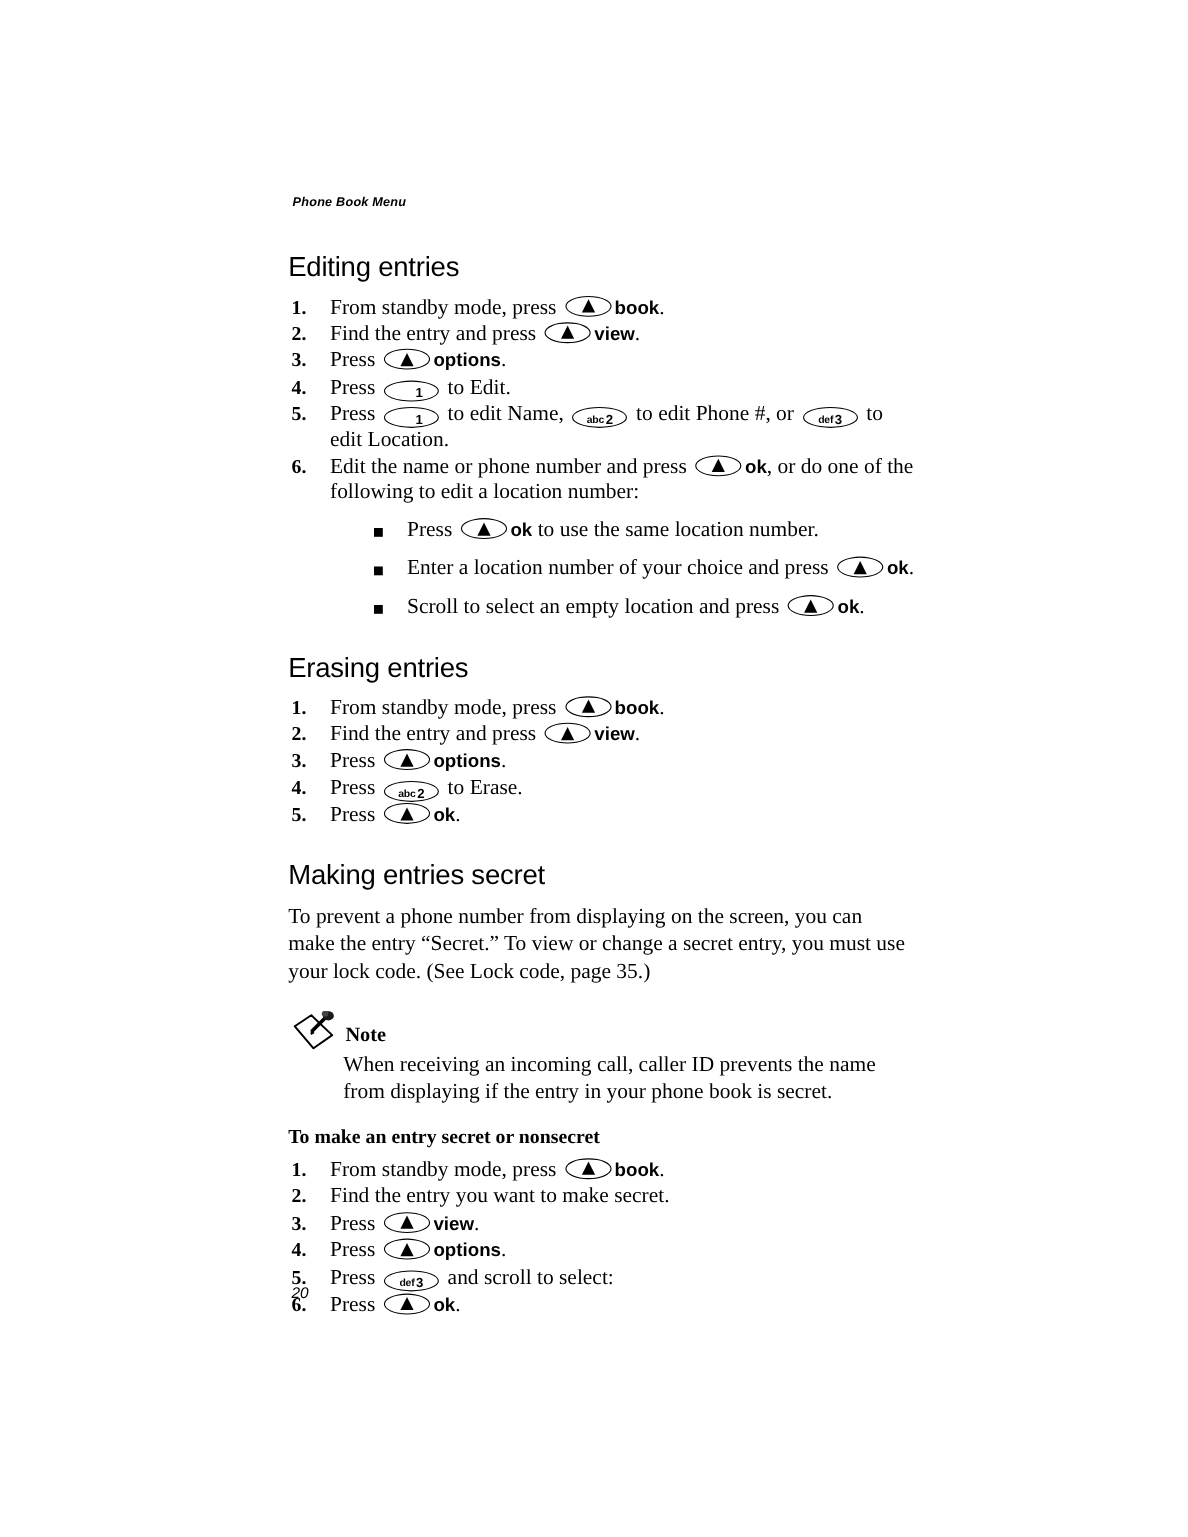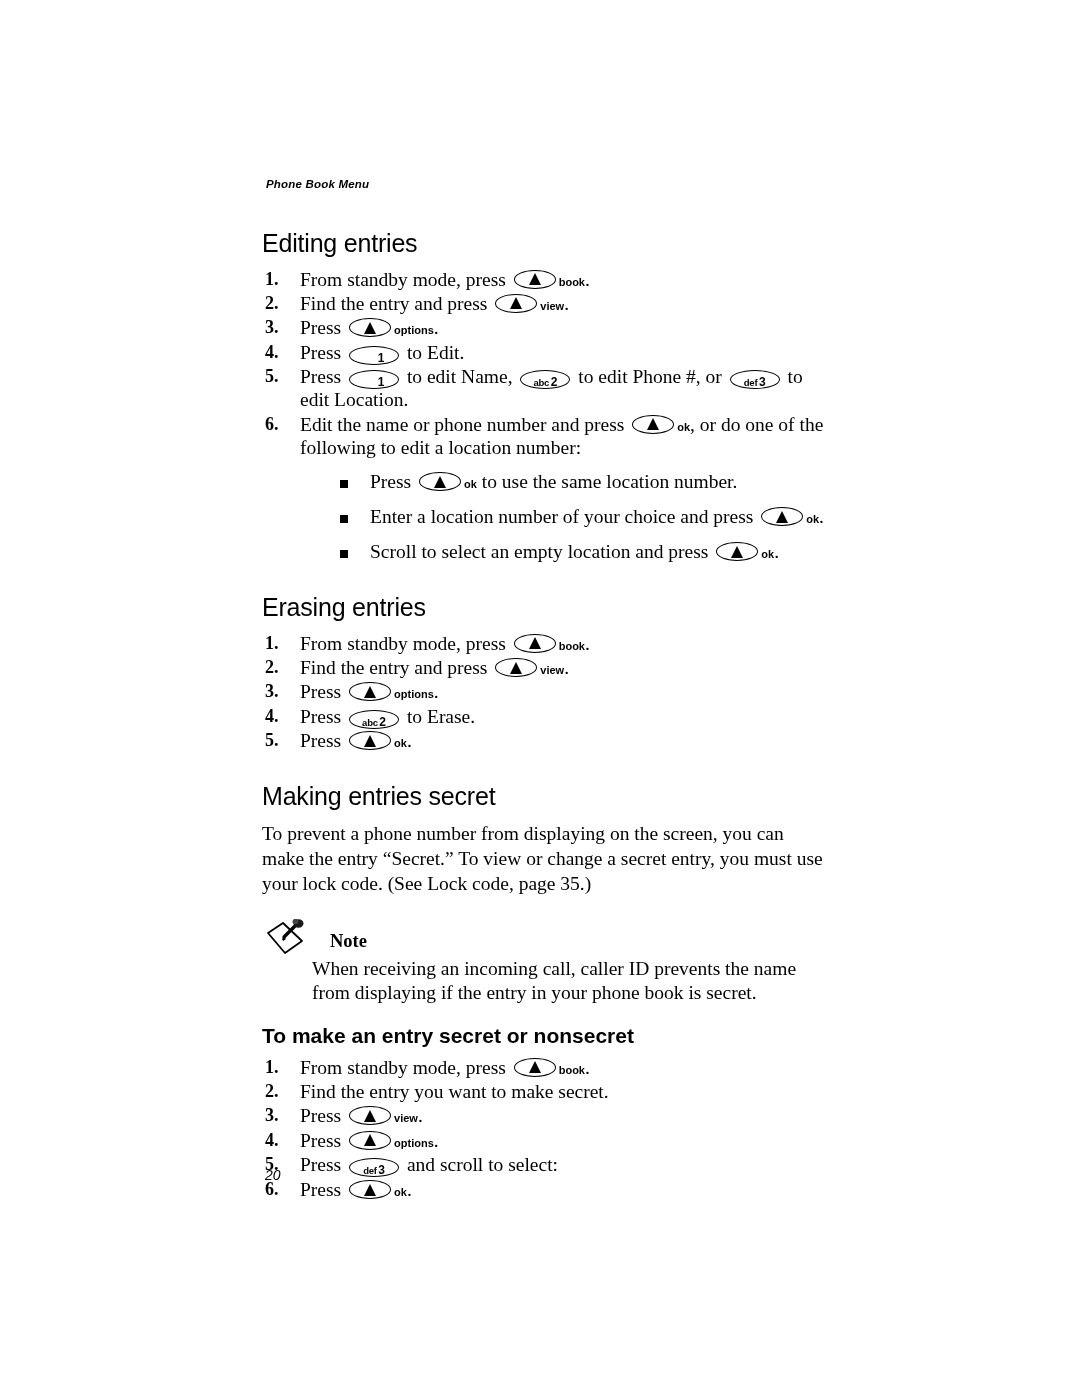--- a/index.html
+++ b/index.html
@@ -45,23 +45,23 @@
     font-size: 25px;
     letter-spacing: -0.2px;
     margin: 0 0 11px 0;
     padding: 0;
     line-height: 1.1;
   }
   h1.section-title.spaced {
     margin-top: 30px;
   }
   h2.sub-title {
-    font-family: Liberation Sans, sans-serif;
-    font-weight: bold;
-    font-size: 21px;
+    font-family: Liberation Serif, serif;
+    font-weight: bold;
+    font-size: 18px;
     margin: 18px 0 8px 0;
     padding: 0;
     line-height: 1.2;
   }
 
   
   p.body-text {
     font-size: 19.5px;
     line-height: 1.28;
     margin: 0 0 4px 0;
@@ -166,41 +166,41 @@
   .key.numkey.key-one .digit {
     margin-left: 0;
     position: relative;
     left: 7px;
   }
 
   
   .sk-label {
     font-family: "Liberation Sans", "DejaVu Sans", sans-serif;
     font-weight: bold;
-    font-size: 11px;
+    font-size: 17px;
   }
 
   
   .note-block {
     margin-top: 22px;
   }
   .note-head {
     position: relative;
     height: 36px;
   }
   .note-icon {
     position: absolute;
     left: 2px;
     top: 0px;
     width: 44px;
     height: 38px;
   }
   .note-label {
     position: absolute;
-    left: 68px;
+    left: 52px;
     top: 12px;
     font-family: "Liberation Serif", "DejaVu Serif", serif;
     font-weight: bold;
     font-size: 18.5px;
   }
   .note-body {
     margin: 2px 0 0 50px;
     font-size: 19.5px;
     line-height: 1.25;
     width: 520px;

